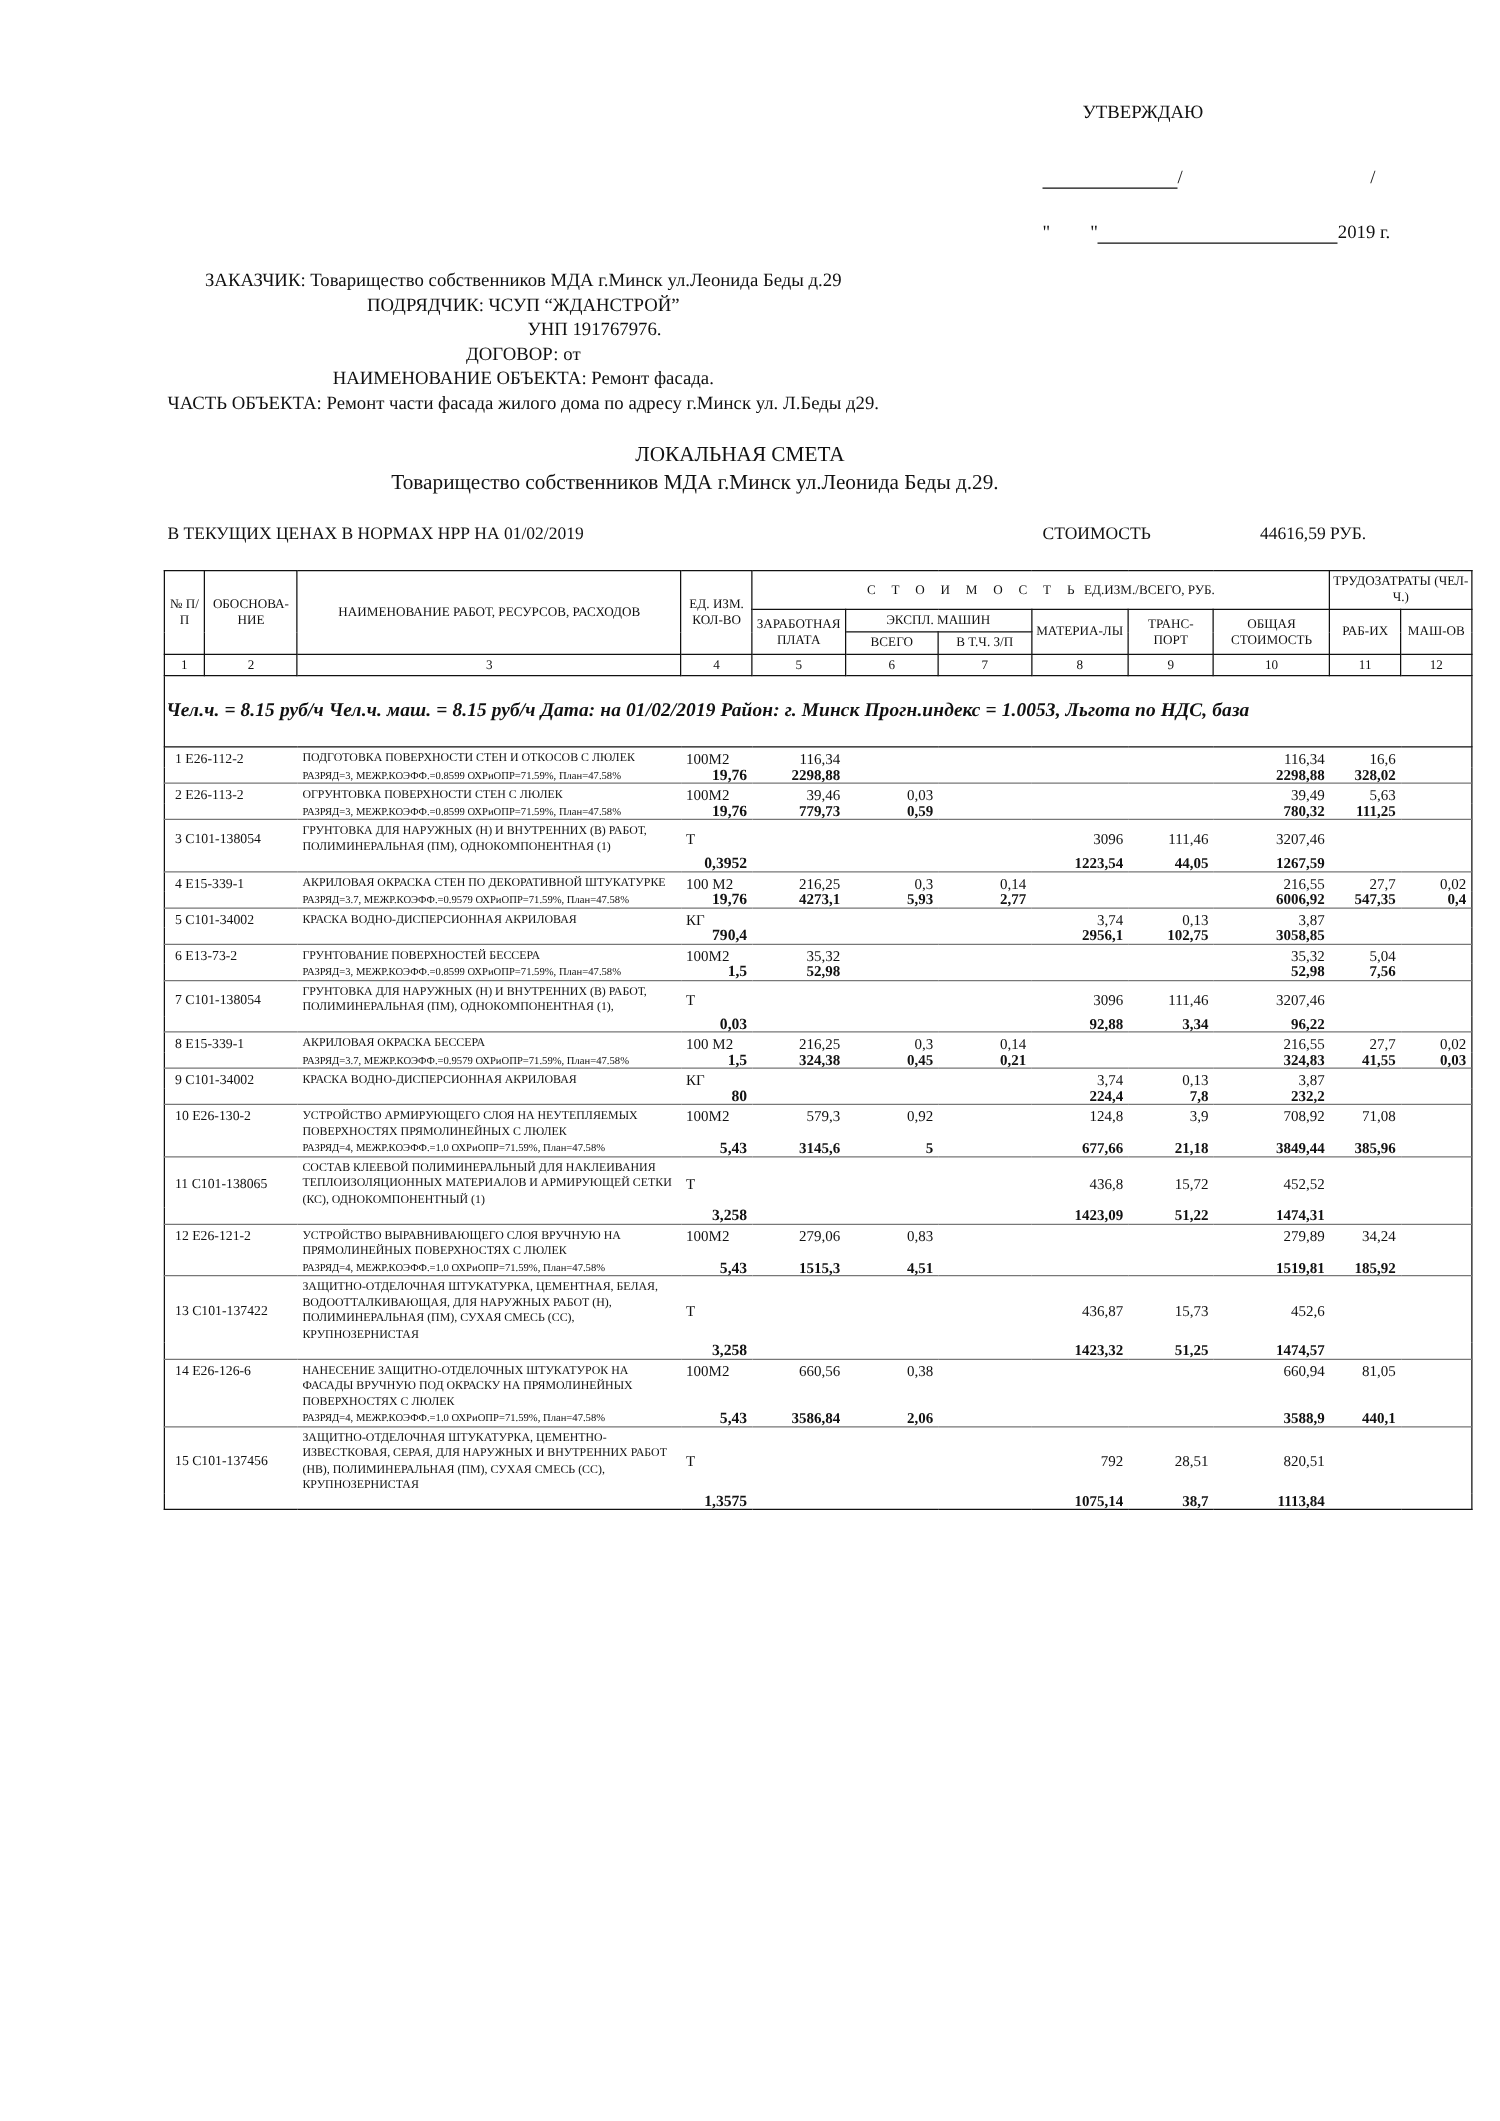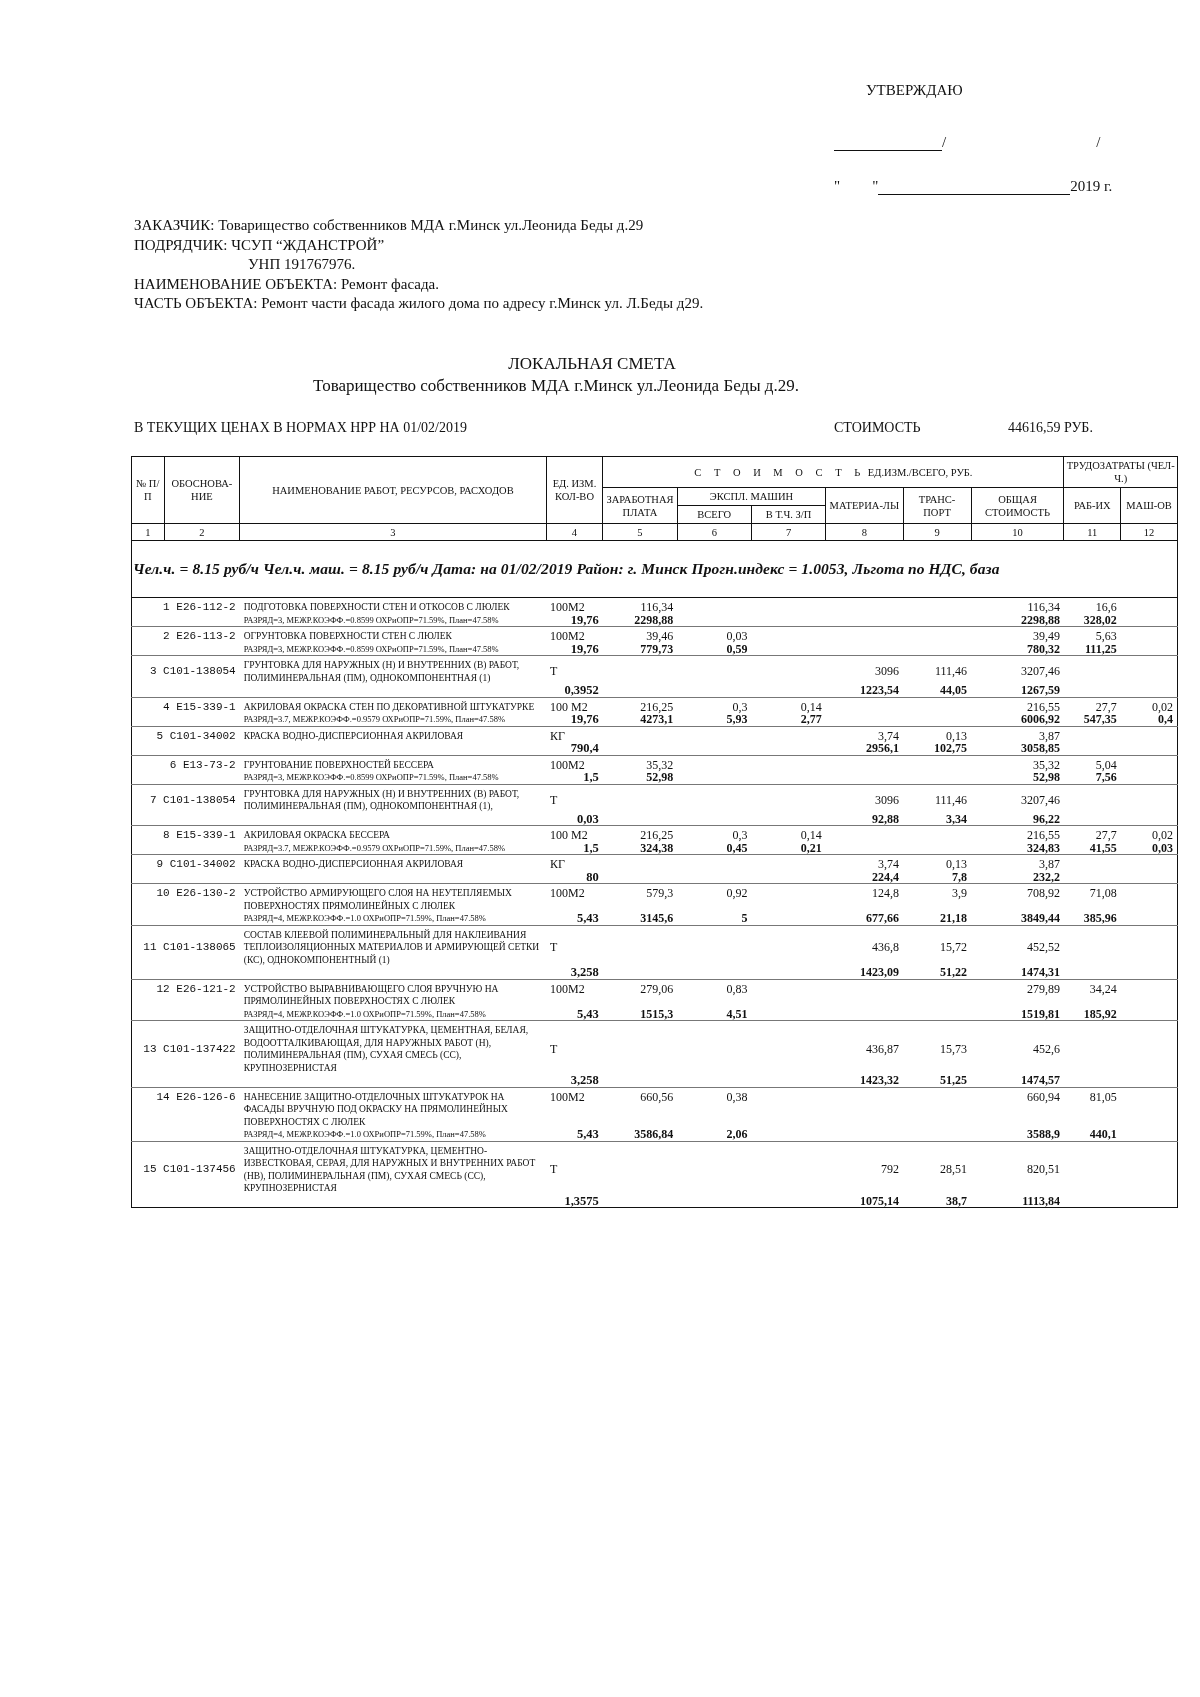--- a/index.html
+++ b/index.html
@@ -6,41 +6,41 @@
   body { width: 1200px; height: 1697px; position: relative; font-family: "Liberation Serif", serif; color: #111; overflow: hidden; }
   .abs { position: absolute; }
   .approve { left: 866px; top: 82px; font-size: 15px; }
   .sign-line { left: 834px; top: 134px; font-size: 15px; }
   .sign-line .blank { display: inline-block; width: 108px; border-bottom: 1px solid #111; height: 14px; vertical-align: bottom; }
   .sign-line .slash2 { margin-left: 150px; }
   .date-line { left: 834px; top: 178px; font-size: 15px; }
   .date-line .q { display: inline-block; }
   .date-line .q2 { margin-left: 32px; }
   .date-line .blank { display: inline-block; width: 192px; border-bottom: 1px solid #111; height: 14px; vertical-align: bottom; }
-  .info { left: 134px; top: 216px; font-size: 15px; line-height: 19.5px; }
+  .info { left: 134px; top: 216px; font-size: 15px; line-height: 19.5px; text-align: center; }
   .info .indent { padding-left: 114px; }
   .title1 { left: 0; width: 1184px; top: 354px; text-align: center; font-size: 17px; }
   .title2 { left: 0; width: 1112px; top: 376px; text-align: center; font-size: 17px; }
   .prices { left: 134px; top: 420px; font-size: 14px; }
   .cost-label { left: 834px; top: 420px; font-size: 14px; }
   .cost-val { left: 1008px; top: 420px; font-size: 14px; }
 
   table.est { position: absolute; left: 131px; top: 456px; width: 1047px; border-collapse: collapse; font-size: 10.5px; }
   table.est th, table.est td { border: 1px solid #111; }
   table.est thead th { font-weight: normal; text-align: center; vertical-align: middle; padding: 2px 2px; line-height: 13px; }
   .spaced { letter-spacing: 5px; }
   .numrow th { height: 16px; padding: 0 !important; }
   .note-row td { border-left: 1.5px solid #111; border-right: 1.5px solid #111; border-top: none; border-bottom: none; height: 54px; text-align: left; font-style: italic; font-weight: bold; font-size: 15.5px; letter-spacing: 0.1px; white-space: nowrap; }
   tbody.items td { border: none; vertical-align: top; padding: 0 4px; line-height: 12.5px; }
   tbody.items tr.top td { padding-top: 3px; }
   tbody.items tr.sep td { border-bottom: 1px solid #777; }
   tbody.items td.first { border-left: 1.5px solid #111; }
   tbody.items td.last { border-right: 1.5px solid #111; }
   tbody.items tr.end td { border-bottom: 1.5px solid #111; text-align: right; }
-  td.idx { text-align: right; white-space: nowrap; font-size: 11px; padding-left: 8px !important; font-family: Liberation Mono, monospace; }
+  td.idx { text-align: left; white-space: nowrap; font-size: 11px; padding-left: 8px !important; }
   td.name { font-size: 9.5px; }
   td.unit { font-size: 12px; margin-left: 20px; }
   td.num { text-align: right; font-size: 12px; white-space: nowrap; }
   td.qty { text-align: right; font-size: 12.5px; font-weight: bold; }
   td.b { font-weight: bold; }
   td.sub { font-size: 8.5px; }
   td.mid { vertical-align: middle !important; }
 </style>
 </head>
 <body>
@@ -50,20 +50,21 @@
   <span class="blank"></span><span>/</span><span class="slash2">/</span>
 </div>
 <div class="abs date-line">
   <span class="q">"</span><span class="q q2">"</span><span class="blank"></span><span>2019 г.</span>
 </div>
 
 <div class="abs info">
   <div>ЗАКАЗЧИК: Товарищество собственников МДА г.Минск ул.Леонида Беды д.29</div>
   <div>ПОДРЯДЧИК: ЧСУП “ЖДАНСТРОЙ”</div>
   <div class="indent">УНП 191767976.</div>
+  <div>ДОГОВОР: от</div>
   <div>НАИМЕНОВАНИЕ ОБЪЕКТА: Ремонт фасада.</div>
   <div>ЧАСТЬ ОБЪЕКТА: Ремонт части фасада жилого дома по адресу г.Минск ул. Л.Беды д29.</div>
 </div>
 
 <div class="abs title1">ЛОКАЛЬНАЯ СМЕТА</div>
 <div class="abs title2">Товарищество собственников МДА г.Минск ул.Леонида Беды д.29.</div>
 <div class="abs prices">В ТЕКУЩИХ ЦЕНАХ В НОРМАХ НРР НА 01/02/2019</div>
 <div class="abs cost-label">СТОИМОСТЬ</div>
 <div class="abs cost-val">44616,59 РУБ.</div>
 

